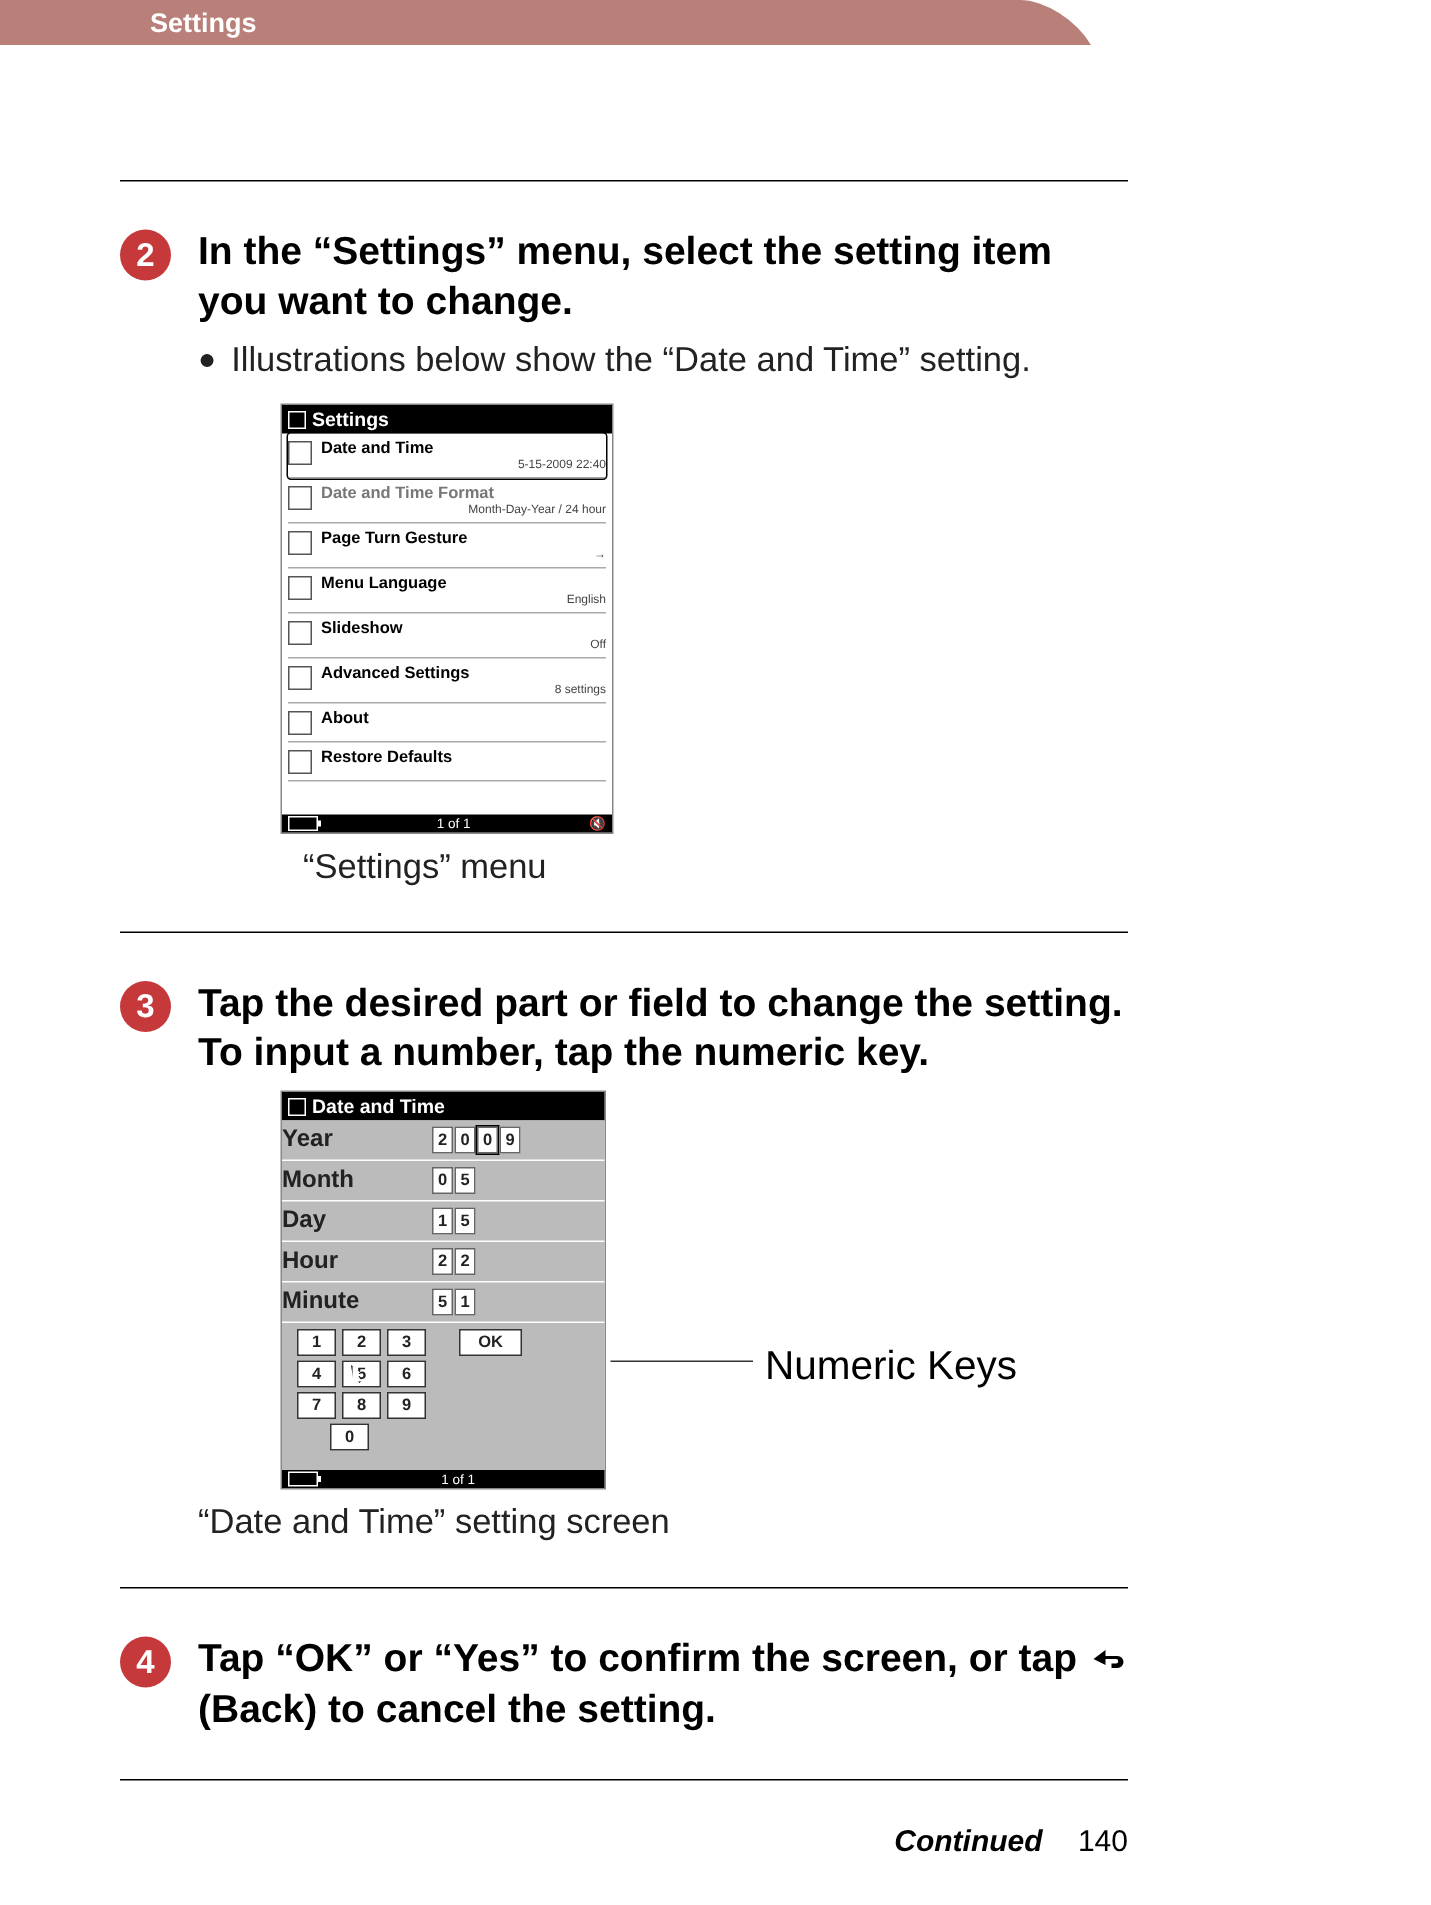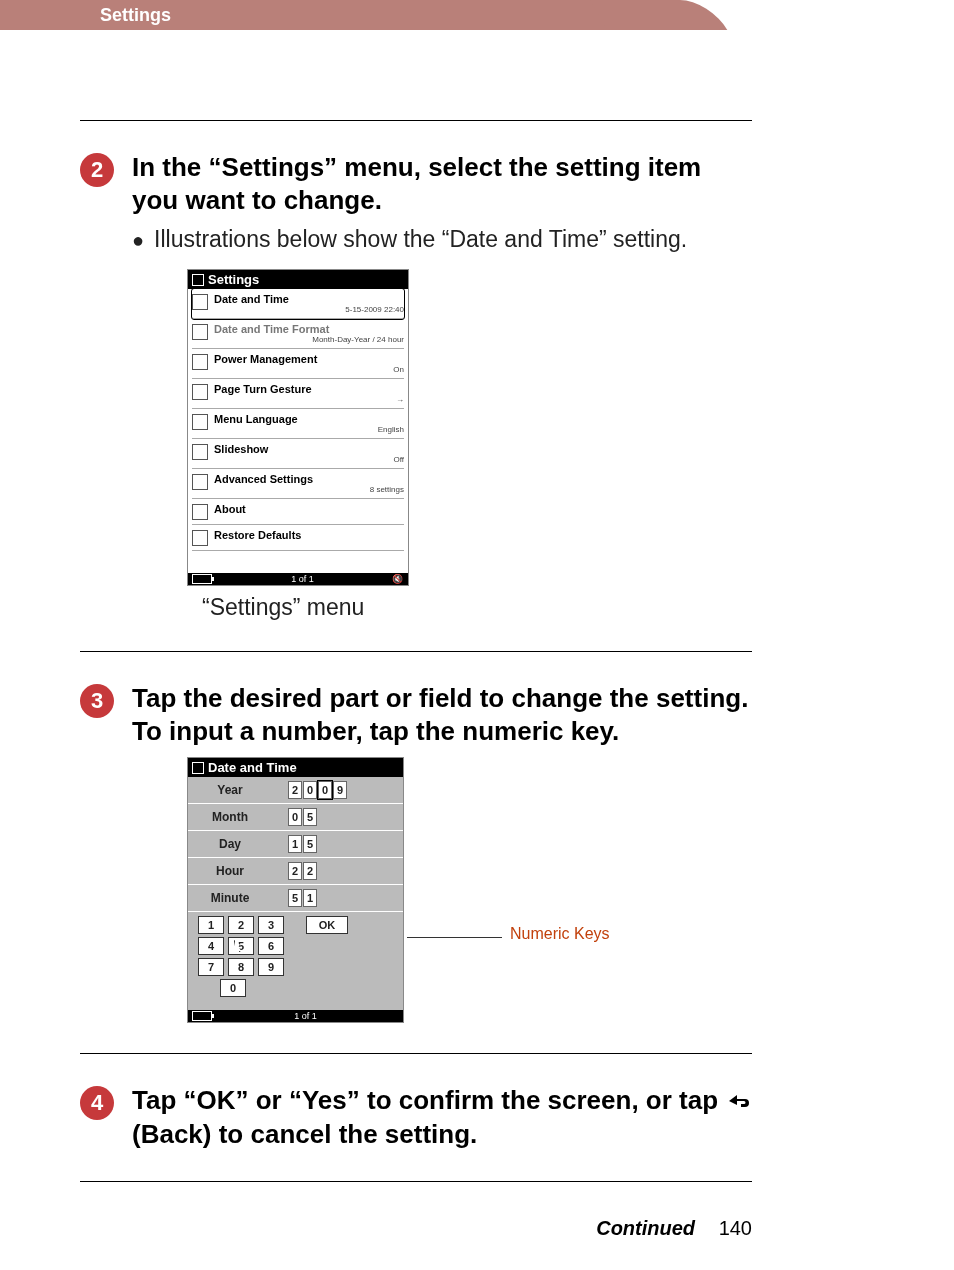--- a/index.html
+++ b/index.html
@@ -35,35 +35,35 @@
   .srow.dim .sname{color:#777}
   .shot-status{background:#000;color:#fff;font-size:9px;display:flex;justify-content:space-between;padding:1px 4px}
   .shot-status .batt{width:18px;height:8px;border:1px solid #fff;position:relative;display:inline-block}
   .shot-status .batt::after{content:"";position:absolute;right:-3px;top:2px;width:2px;height:4px;background:#fff}
 
   
   .shot2{width:215px;margin-left:55px;margin-top:5px}
   .dtbody{background:#bbb;padding-bottom:6px}
   .dtfields{background:#bbb}
   .dtrow{display:flex;align-items:center;border-bottom:1px solid #fff;height:26px}
-  .dtlabel{width:100px;text-align:center;font-size:12px;font-weight:bold;padding-right:16px;box-sizing:border-box}
+  .dtlabel{width:100px;text-align:left;font-size:16px;font-weight:bold;padding-right:16px;box-sizing:border-box}
   .dtcells{display:flex;gap:1px}
   .dtcell{width:12px;height:16px;background:#fff;border:1px solid #666;font-size:11px;font-weight:bold;display:flex;align-items:center;justify-content:center}
   .dtcell.hl{background:#fff;outline:1.5px solid #000}
   .keypad{padding:4px 10px}
   .keyrow{display:flex;gap:4px;margin-bottom:3px}
   .key{min-width:18px;height:16px;background:#fff;border:1px solid #333;font-size:11px;font-weight:bold;display:flex;align-items:center;justify-content:center;padding:0 3px}
   .key.ok{min-width:34px}
   .key.pointer{position:relative}
   .key.pointer::after{content:"";position:absolute;left:5px;top:2px;width:8px;height:10px;background:#fff;border:1px solid #000;clip-path:polygon(0 0,60% 40%,45% 55%,70% 90%,55% 100%,30% 65%,15% 80%)}
 
   
   .leader-wrap{position:relative}
   .leader{position:absolute;left:275px;top:180px;width:95px;border-top:1.5px solid #333}
-  .leader-label{position:absolute;left:378px;top:168px;font-size:16px;color:#c2410c}
+  .leader-label{position:absolute;left:378px;top:168px;font-size:27px;color:#000000}
 
   .back-icon{display:inline-block;vertical-align:middle}
   .back-icon svg{width:26px;height:20px}
 </style>
 </head>
 <body>
 
 <div class="page">
   <div class="tab-bar">
     <div class="tab">
@@ -95,27 +95,20 @@
                 <div class="slabels">
                   <div class="sname">Date and Time</div>
                   <div class="sval">5-15-2009 22:40</div>
                 </div>
               </div>
               <div class="srow dim">
                 <div class="sicon"></div>
                 <div class="slabels">
                   <div class="sname">Date and Time Format</div>
                   <div class="sval">Month-Day-Year / 24 hour</div>
-                </div>
-              </div>
-              <div class="srow">
-                <div class="sicon"></div>
-                <div class="slabels">
-                  <div class="sname">Power Management</div>
-                  <div class="sval">On</div>
                 </div>
               </div>
               <div class="srow">
                 <div class="sicon"></div>
                 <div class="slabels">
                   <div class="sname">Page Turn Gesture</div>
                   <div class="sval">→</div>
                 </div>
               </div>
               <div class="srow">
@@ -241,20 +234,21 @@
           </div>
           <div class="shot-status">
             <span class="batt"></span>
             <span>1 of 1</span>
             <span></span>
           </div>
         </div>
         <div class="leader"></div>
         <div class="leader-label">Numeric Keys</div>
       </div>
+      <div class="caption" style="margin-left:52px">“Date and Time” setting screen</div>
     </div>
 
     <div class="step">
       <div class="step-head">
         <div class="num-badge">4</div>
         <div class="step-title">
           <span>Tap “OK” or “Yes” to confirm the screen, or tap </span>
           <span class="back-icon">
             <svg viewBox="0 0 26 20">
                 <path d="M4 10 L12 4 L12 8 L20 8 A4 4 0 0 1 20 16 L16 16 L16 13 L19 13 A1.5 1.5 0 0 0 19 10 L12 10 L12 14 Z" fill="#000"></path>

